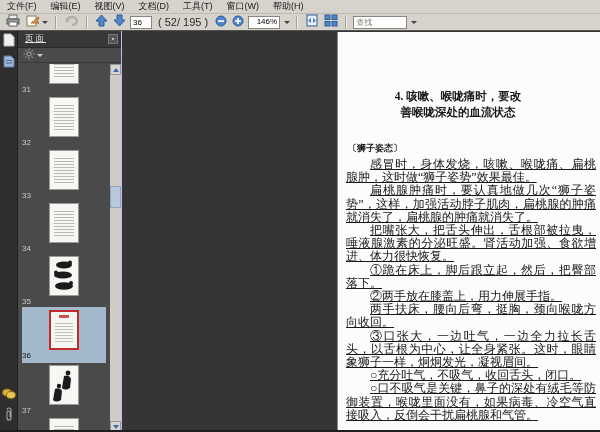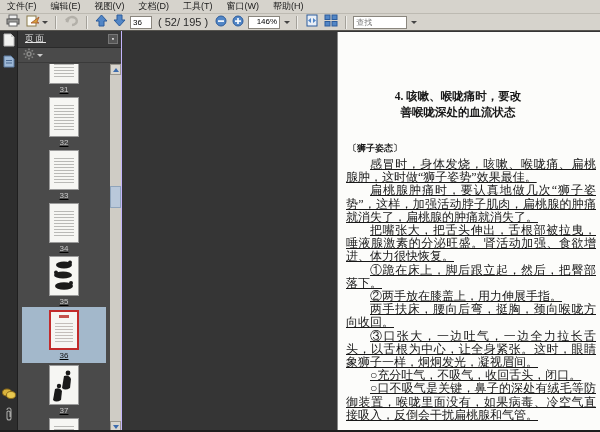--- a/index.html
+++ b/index.html
@@ -57,21 +57,21 @@
   }
   #panel-options{
     position:absolute; left:0; top:17px; width:103px; height:15px;
     border-bottom:1px solid #3a3a3a; display:flex; align-items:center; padding-left:5px; box-sizing:border-box;
   }
   #thumb-viewport{
     position:absolute; left:0; top:33px; width:92px; height:368px; overflow:hidden;
   }
   #thumb-list{position:absolute; left:0; top:-22px; width:92px;}
   .thumb-cell{
-    width:84px; margin:0 auto; padding:2px 0 0 0; text-align:center;text-decoration:underline;
+    width:84px; margin:0 auto; padding:2px 0 0 0; text-align:left;
   }
   .thumb-cell .pagebox{
     width:30px; height:40px; margin:0 auto; background:#f6f6f3;
     border:1px solid #9a9a9a; box-sizing:border-box; position:relative; overflow:hidden;
   }
   .thumb-cell .lines{
     position:absolute; left:4px; right:4px; top:5px; bottom:5px;
     background:repeating-linear-gradient(#f6f6f3 0 2px, #b9b9b6 2px 3px);
   }
   .thumb-cell .num{font-size:8px; color:#c9c9c9; line-height:10px; margin-top:1px;}

